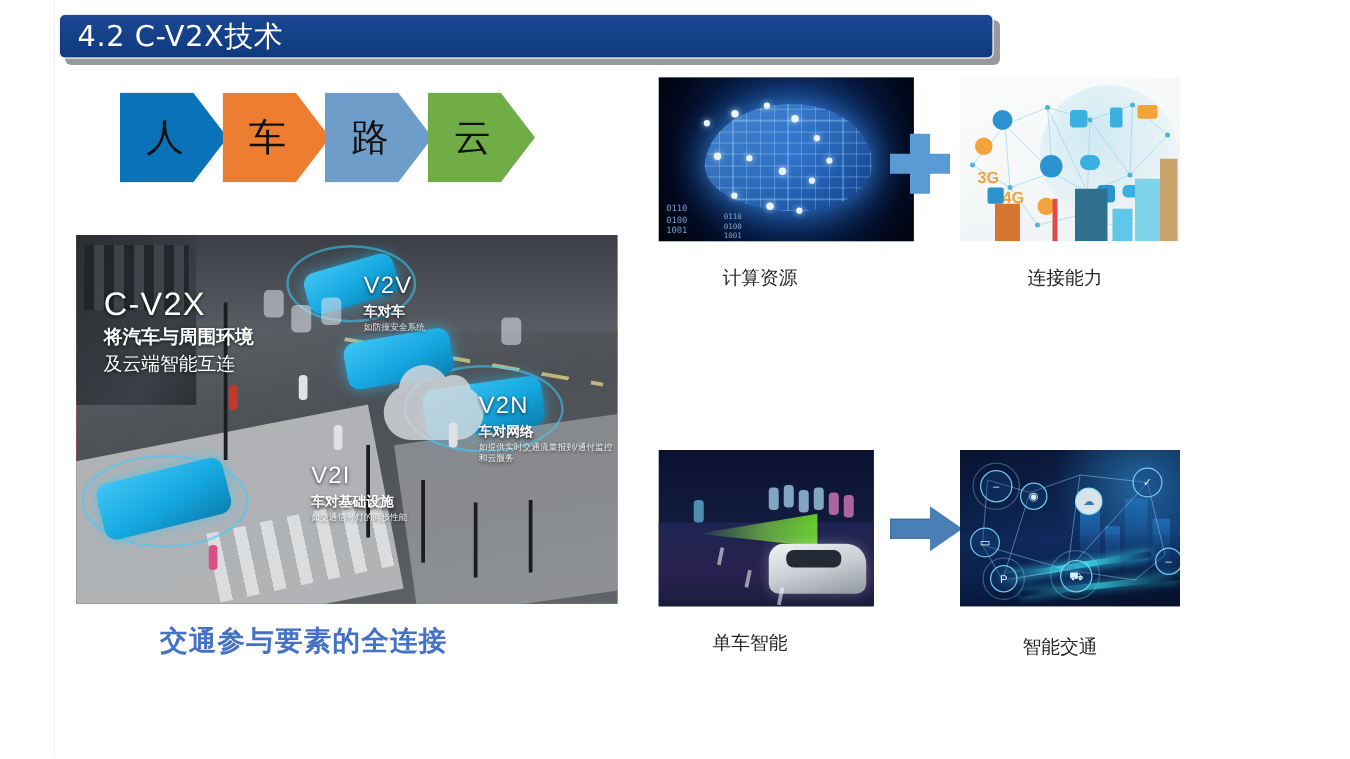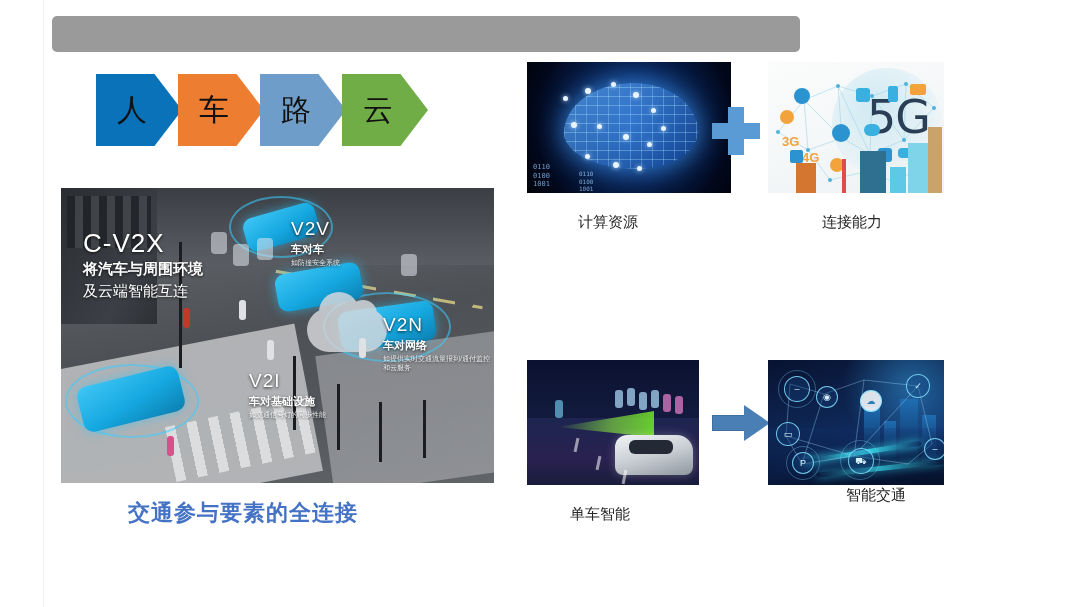--- a/index.html
+++ b/index.html
@@ -262,21 +262,21 @@
   }
 
   
   .cap {
     position:absolute; font-size:15px; color:#262626;
     font-family:"DejaVu Sans","Liberation Sans",sans-serif;
   }
   .cap-compute { left:578px; top:213px; }
   .cap-connect { left:822px; top:213px; }
   .cap-single  { left:570px; top:505px; }
-  .cap-smart   { left:818px; top:486px;margin-left:28px; }
+  .cap-smart   { left:818px; top:508px; }
 
   .mid-text {
     position:absolute; left:633px; top:266px;
     font-size:25px; color:#262626;
     font-family:"DejaVu Sans","Liberation Sans",sans-serif;
   }
   .bottom-red {
     position:absolute; left:373px; top:551px;
     font-size:29px; color:#ff0000;
     font-family:"DejaVu Sans","Liberation Sans",sans-serif;
@@ -285,20 +285,23 @@
   .slide-edge-left { position:absolute; left:43px; top:0; width:1px; height:607px; background:#f2f2f2; }
 </style>
 </head>
 <body>
 
 <div id="slide">
 
   <div class="slide-edge-left"></div>
 
   <div class="title-shadow"></div>
+  <div class="title-bar">
+    <div class="title-text">4.2  C-V2X技术</div>
+  </div>
 
   <div class="chevron-row">
     <div class="chev" id="chev0" style="background: rgb(10, 114, 185);">
       <span>人</span>
     </div>
     <div class="chev" id="chev1" style="background: rgb(237, 125, 49);">
       <span>车</span>
     </div>
     <div class="chev" id="chev2" style="background: rgb(111, 157, 201);">
       <span>路</span>
@@ -419,21 +422,20 @@
         <circle cx="40" cy="88" r="2"></circle>
           <circle cx="74" cy="76" r="2"></circle>
         <circle cx="102" cy="92" r="2"></circle>
           <circle cx="136" cy="78" r="2"></circle>
         <circle cx="10" cy="70" r="2"></circle>
           <circle cx="166" cy="46" r="2"></circle>
         <circle cx="62" cy="118" r="2"></circle>
           <circle cx="96" cy="110" r="2"></circle>
       </g>
     </svg>
-    <div class="fg-5g">5G</div>
     <div class="fg-3g">3G</div>
     <div class="fg-4g">4G</div>
 
     <div class="ico" style="left:26px;top:26px;width:16px;height:16px;border-radius:50%;background:#2a93d0;"></div>
     <div class="ico" style="left:88px;top:26px;width:14px;height:14px;background:#39b0e0;"></div>
     <div class="ico" style="left:64px;top:62px;width:18px;height:18px;border-radius:50%;background:#2a93d0;"></div>
     <div class="ico" style="left:96px;top:62px;width:16px;height:12px;border-radius:6px;background:#39b0e0;"></div>
     <div class="ico" style="left:110px;top:86px;width:14px;height:14px;background:#2a93d0;"></div>
     <div class="ico" style="left:22px;top:88px;width:13px;height:13px;background:#2a93d0;border-radius:2px;"></div>
     <div class="ico" style="left:120px;top:24px;width:10px;height:16px;border-radius:2px;background:#39b0e0;"></div>

